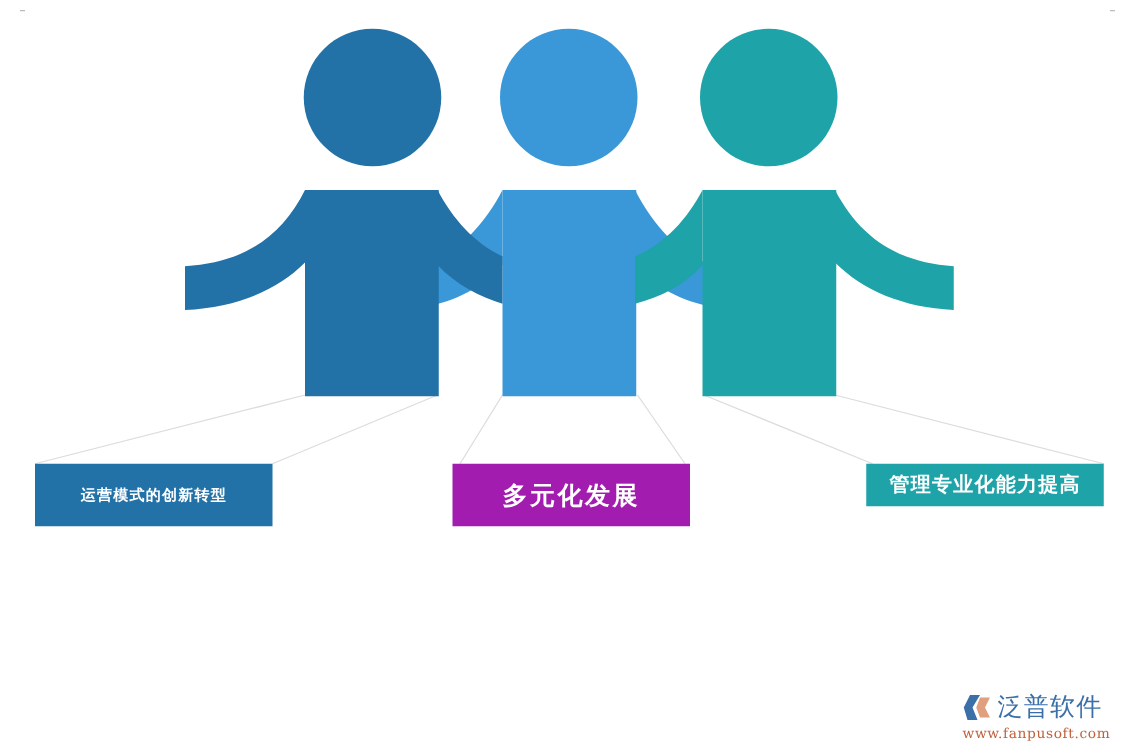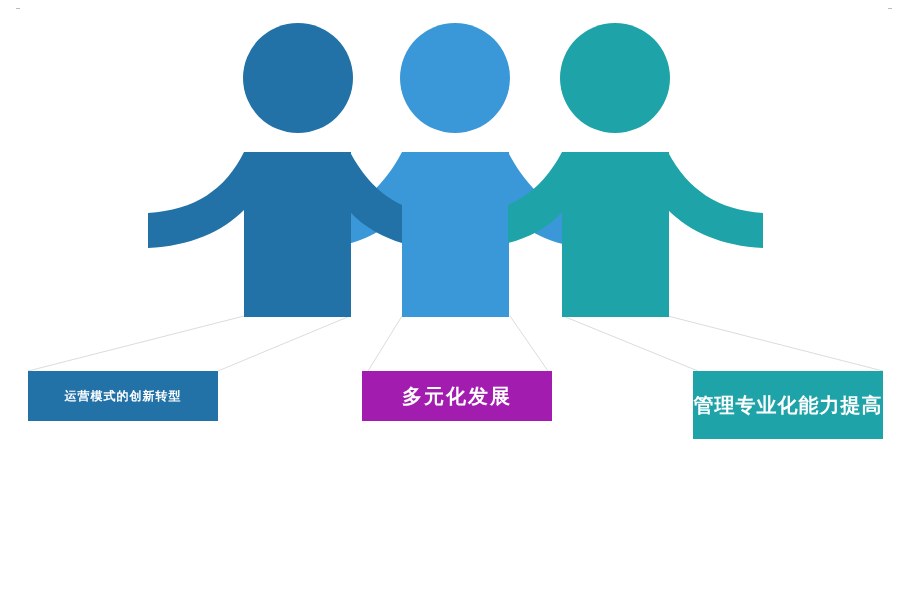--- a/index.html
+++ b/index.html
@@ -44,22 +44,22 @@
       top: 371px;
       width: 190px;
       height: 50px;
       font-size: 20px;
       letter-spacing: 2px;
     }
     .label-right {
       left: 693px;
       top: 371px;
       width: 190px;
-      height: 68px;
-      font-size: 20px;
+      height: 34px;
+      font-size: 16px;
       letter-spacing: 1px;
     }
     .logo {
       position: absolute;
       left: 768px;
       top: 552px;
       width: 128px;
       height: 44px;
     }
     .logo-mark {
@@ -140,14 +140,22 @@
       <rect x="562" y="152" width="107" height="165" fill="#1ea3a8"></rect>
     </g>
   </svg>
 
   <div class="label-box label-left" style="background:#2272a8;">运营模式的创新转型</div>
 
   <div class="label-box label-center" style="background:#a21caf;text-align:right;">多元化发展</div>
 
   <div class="label-box label-right" style="background:#1ea3a8;">管理专业化能力提高</div>
 
+  <div class="logo">
+    <svg class="logo-mark" viewBox="0 0 24 24">
+      <path d="M6 2 L14 2 L8 12 L12 22 L4 22 L1 12 Z" fill="#3a6fa8"></path>
+      <path d="M14 4 L22 4 L18 12 L22 20 L14 20 L11 12 Z" fill="#e0a080"></path>
+    </svg>
+    <span class="logo-name">泛普软件</span>
+    <span class="logo-url">www.fanpusoft.com</span>
+  </div>
 
 </div>
 
 </body></html>

